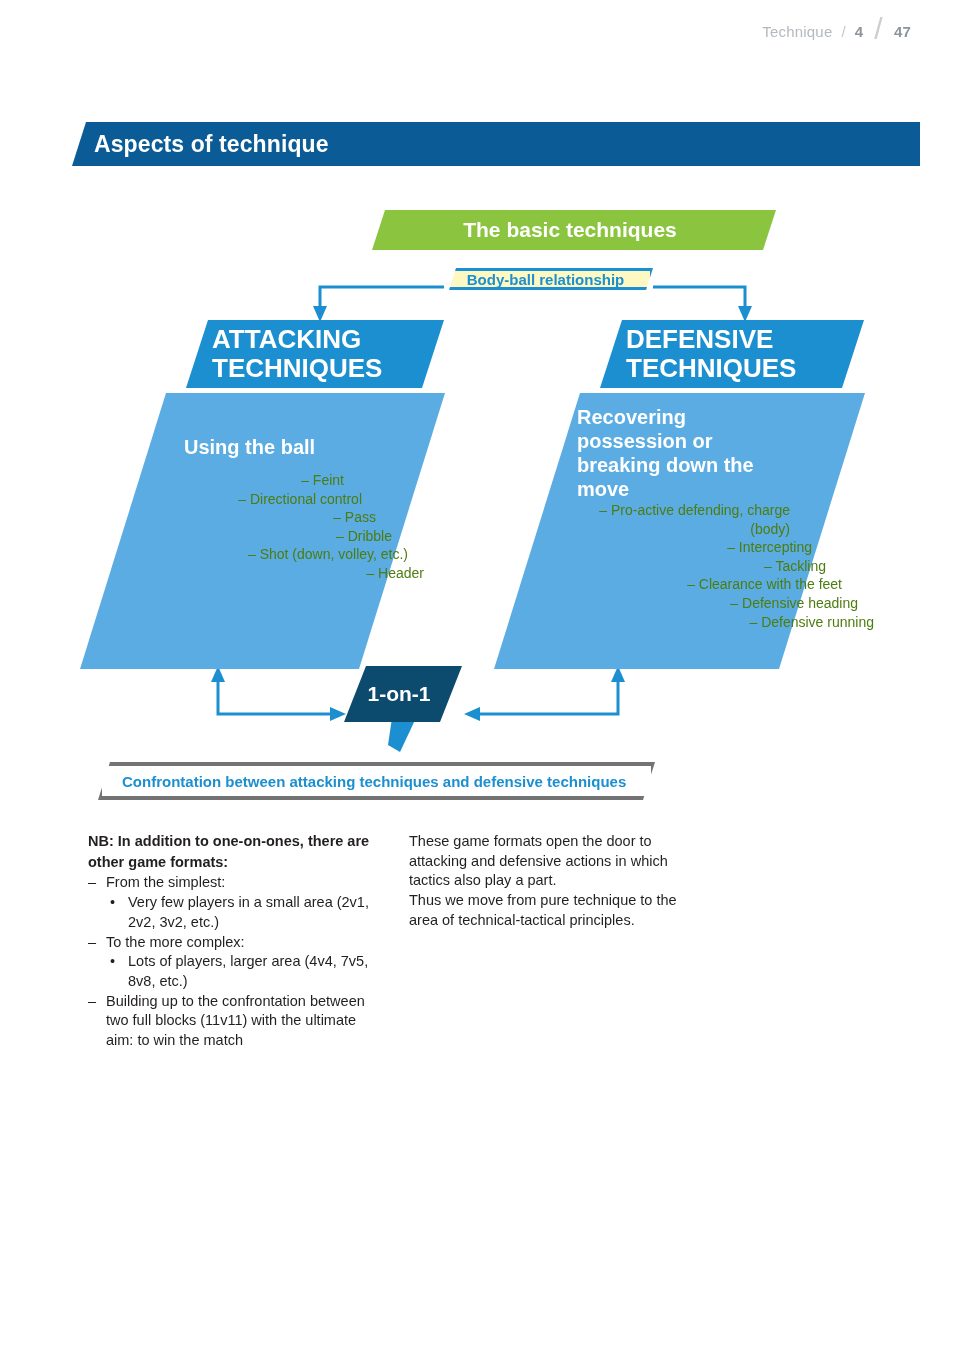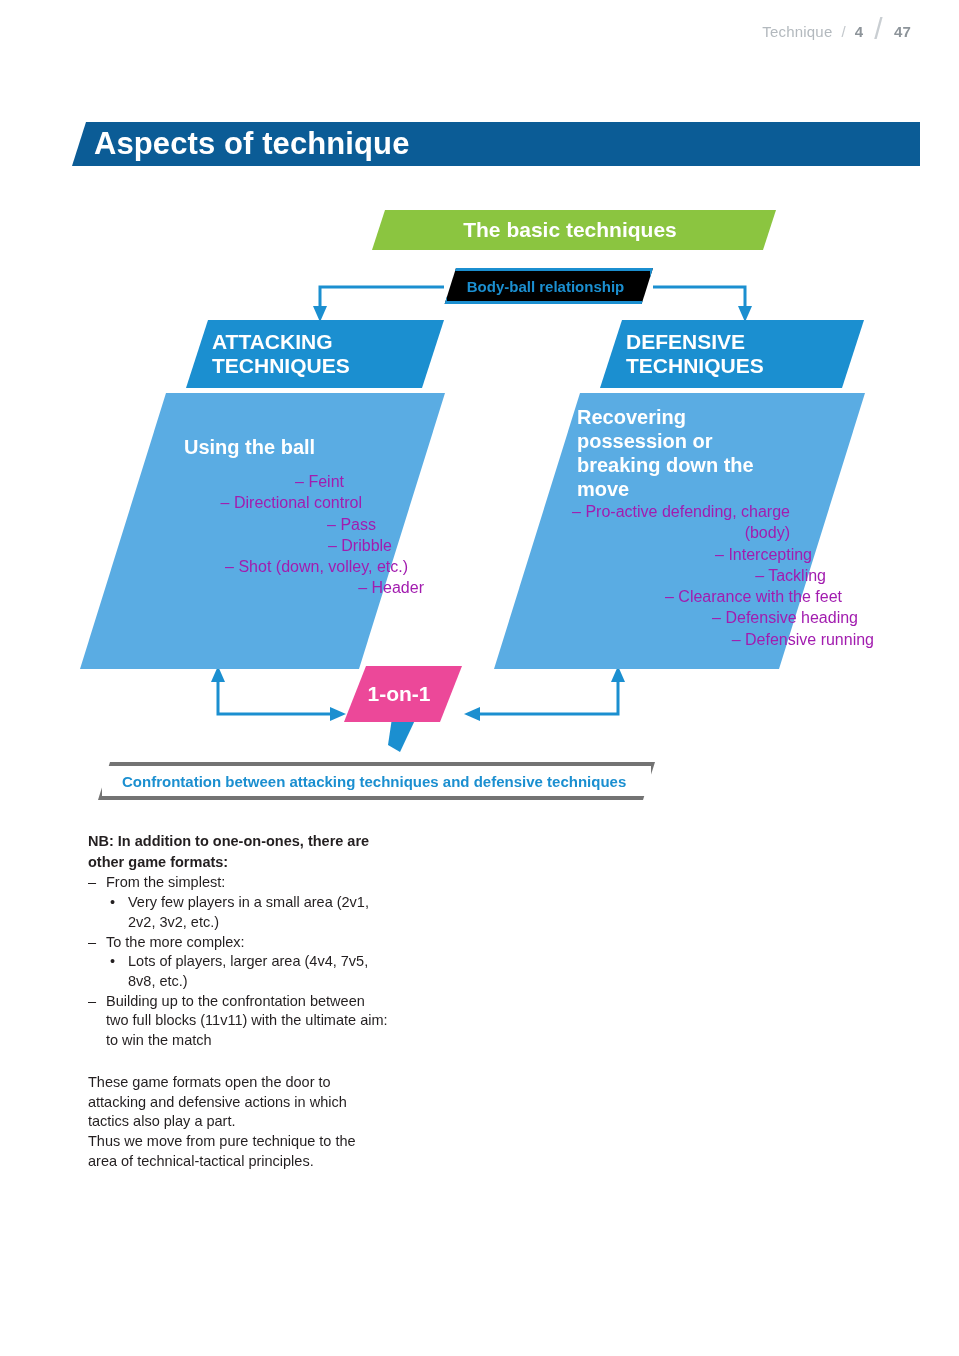--- a/index.html
+++ b/index.html
@@ -46,21 +46,21 @@
     top: 122px;
     width: 848px;
     height: 44px;
     background: #0b5c96;
     clip-path: polygon(14px 0, 848px 0, 848px 44px, 0 44px);
     display: flex;
     align-items: center;
   }
   .title-bar .title-text {
     color: #ffffff;
-    font-size: 31px;
+    font-size: 23px;
     font-weight: bold;
     margin-left: 22px;
     letter-spacing: .1px;
   }
 
   
   .diagram {
     position: absolute;
     left: 0;
     top: 0;
@@ -89,23 +89,23 @@
     font-weight: bold;
     transform: translateX(-4px);
   }
 
   
   .box-bodyball {
     position: absolute;
     left: 444px;
     top: 268px;
     width: 209px;
-    height: 36px;
+    height: 22px;
     border: 3px solid #1b8fd0;
-    background: #000000;
+    background: #fef9c3;
     box-sizing: border-box;
     clip-path: polygon(12px 0, 209px 0, 197px 38px, 0 38px);
     display: flex;
     align-items: center;
     justify-content: center;
   }
   .box-bodyball .txt {
     color: #1b8fd0;
     font-size: 15px;
     font-weight: bold;
@@ -115,21 +115,21 @@
   
   .col-head {
     position: absolute;
     height: 68px;
     background: #1b8fd0;
     display: flex;
     align-items: center;
   }
   .col-head .txt {
     color: #ffffff;
-    font-size: 21px;
+    font-size: 26px;
     font-weight: bold;
     line-height: 1.12;
     white-space: pre-line;
   }
   .col-head-att {
     left: 186px;
     top: 320px;
     width: 258px;
     clip-path: polygon(22px 0, 258px 0, 236px 68px, 0 68px);
   }
@@ -172,22 +172,22 @@
     font-weight: bold;
     line-height: 1.2;
     text-align: left;
   }
   .col-content ul {
     list-style: none;
     margin: 0;
     padding: 0;
   }
   .col-content li {
-    color: #a21caf;
-    font-size: 16px;
+    color: #4d7c0f;
+    font-size: 14px;
     line-height: 1.33;
     white-space: nowrap;
   }
 
   .content-att {
     left: 118px;
     top: 407px;
     width: 212px;
   }
   .content-att .sub { margin-left: 66px; margin-top: 28px; }
@@ -205,21 +205,21 @@
     text-align: right;
   }
 
   
   .box-1on1 {
     position: absolute;
     left: 344px;
     top: 666px;
     width: 118px;
     height: 56px;
-    background: #ec4899;
+    background: #0c4a6e;
     clip-path: polygon(22px 0, 118px 0, 96px 56px, 0 56px);
     display: flex;
     align-items: center;
     justify-content: center;
   }
   .box-1on1 .txt {
     color: #ffffff;
     font-size: 21px;
     font-weight: bold;
     transform: translateX(-4px);
@@ -247,21 +247,20 @@
   }
 
   
   .notes {
     position: absolute;
     left: 88px;
     top: 832px;
     width: 620px;
     display: flex;
     gap: 22px;
-    flex-direction: column;
   }
   .notes .col { width: 300px; }
   .notes p {
     margin: 0;
     font-size: 14.5px;
     line-height: 1.36;
     color: #231f20;
   }
   .notes .lead { font-weight: bold; margin-bottom: 1px; }
   .notes ul { list-style: none; margin: 0; padding: 0; }

